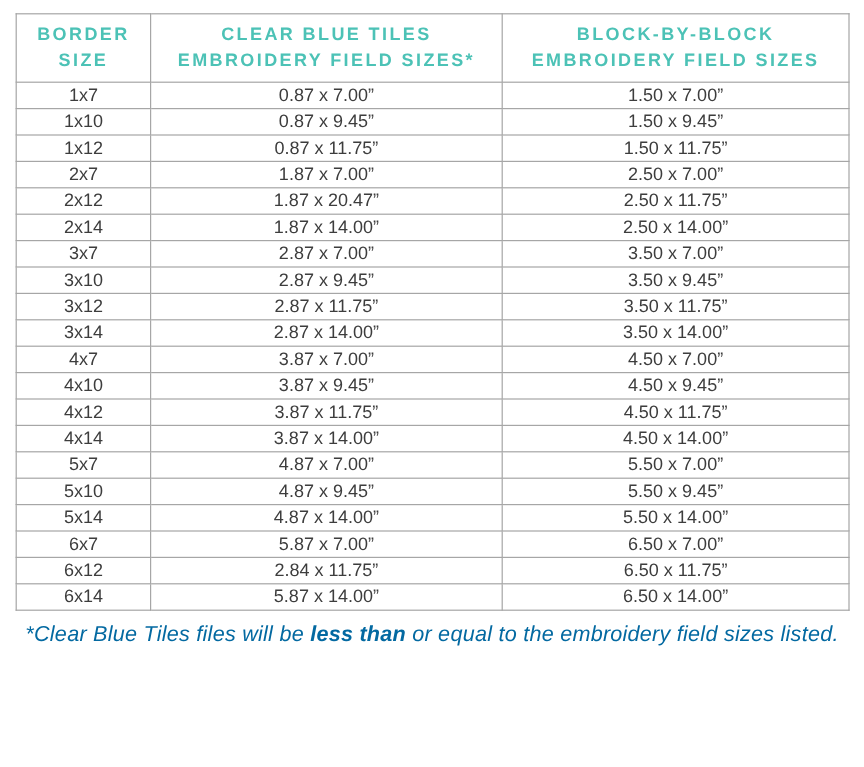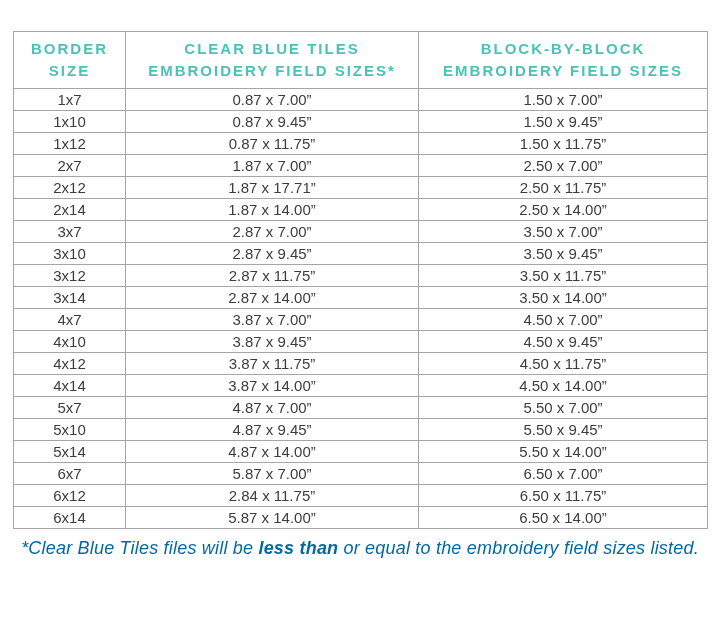--- a/index.html
+++ b/index.html
@@ -12,21 +12,20 @@
   .page {
     width: 720px;
     height: 639px;
     background: #ffffff;
     padding: 11px 13px 0 13px;
   }
   table.size-table {
     border-collapse: collapse;
     table-layout: fixed;
     width: 694px;
-    margin-top: 20px;
   }
   table.size-table th,
   table.size-table td {
     border: 1px solid #a6a6a6;
     text-align: center;
     padding: 0;
   }
   table.size-table thead th {
     height: 57px;
     color: #4cc2b6;
@@ -96,21 +95,21 @@
           <td>0.87 x 11.75”</td>
           <td>1.50 x 11.75”</td>
         </tr>
         <tr>
           <td>2x7</td>
           <td>1.87 x 7.00”</td>
           <td>2.50 x 7.00”</td>
         </tr>
         <tr>
           <td>2x12</td>
-          <td>1.87 x 17.71”</td>
+          <td>1.87 x 20.47”</td>
           <td>2.50 x 11.75”</td>
         </tr>
         <tr>
           <td>2x14</td>
           <td>1.87 x 14.00”</td>
           <td>2.50 x 14.00”</td>
         </tr>
         <tr>
           <td>3x7</td>
           <td>2.87 x 7.00”</td>

